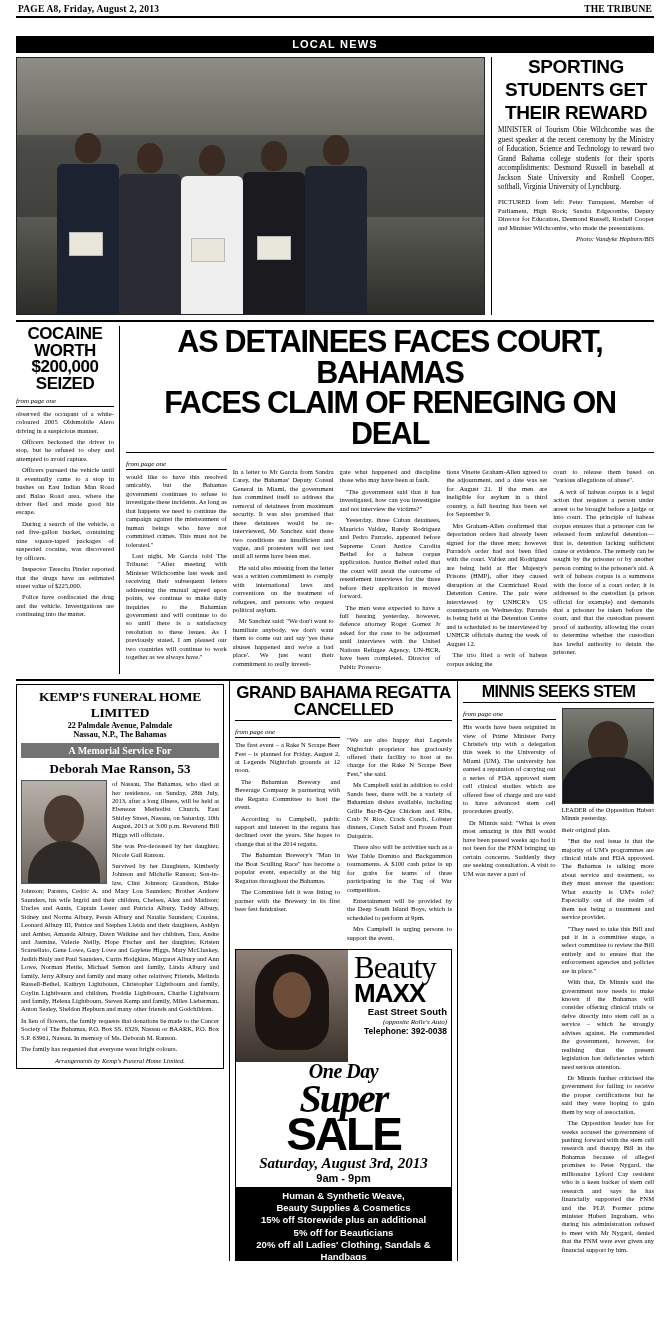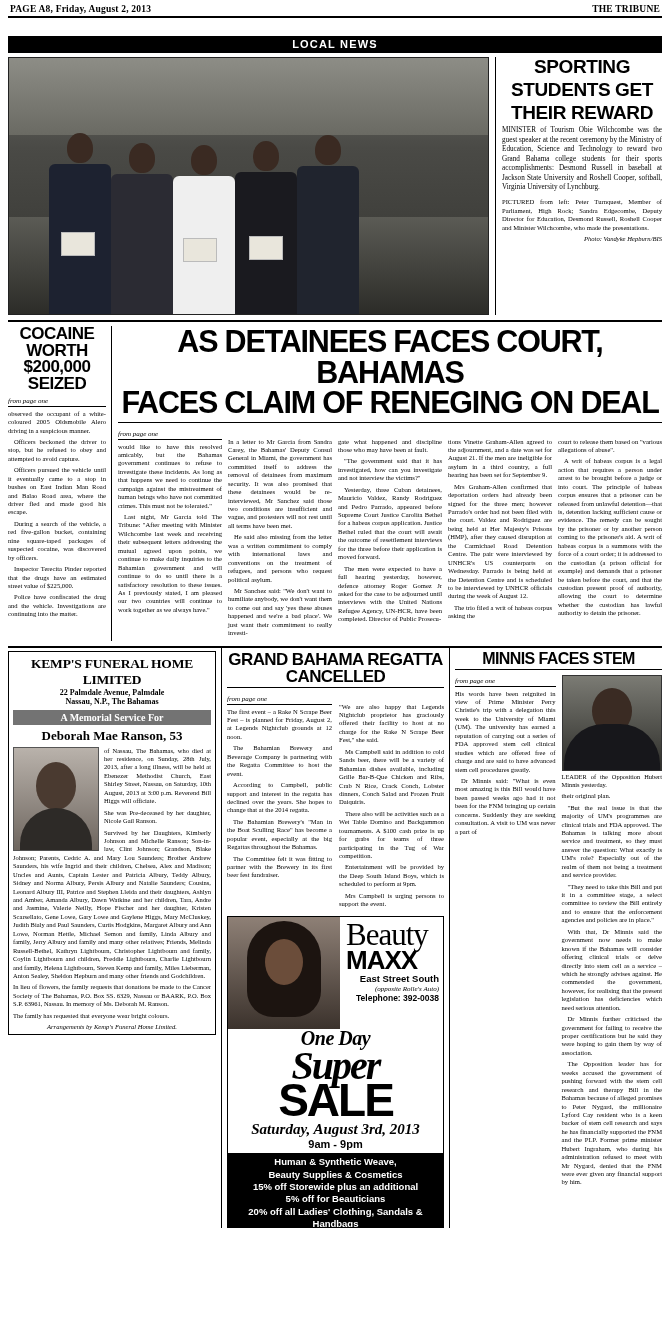--- a/index.html
+++ b/index.html
@@ -4,21 +4,21 @@
 <style>
   * { box-sizing: border-box; }
   html, body { margin:0; padding:0; }
   body {
     width:670px; height:1317px;
     background:#ffffff;
     font-family:"Liberation Serif", serif;
     color:#000;
     overflow:hidden;
   }
-  .page { width:670px; height:969px; position:relative; padding:4px 8px; }
+  .page { width:670px; height:969px; position:relative; padding:4px 16px; }
 
   
   .masthead {
     display:flex; justify-content:space-between; align-items:baseline;
     font-size:9.5px; font-weight:bold; letter-spacing:.2px;
     padding:0 2px 2px 2px;
   }
   .rule-thick { border-top:2px solid #000; }
   .rule-thin { border-top:1px solid #000; }
 
@@ -351,21 +351,21 @@
           <div>Beauty Supplies &amp; Cosmetics</div>
           <div>15% off Storewide plus an additional</div>
           <div>5% off for Beauticians</div>
           <div>20% off all Ladies' Clothing, Sandals &amp; Handbags</div>
 
         </div>
       </div>
     </div>
 
     <div class="b2-right">
-      <div class="sec-head small">MINNIS FACES STEM</div>
+      <div class="sec-head small">MINNIS SEEKS STEM</div>
       <div class="rule-thin"></div>
       <div class="news-cols" style="gap:6px;">
         <div class="news-col">
           <div class="frompage">from page one</div>
           <div class="col-text">
             <p class="first">His words have been reignited in view of Prime Minister Perry Christie's trip with a delegation this week to the University of Miami (UM). The university has earned a reputation of carrying out a series of FDA approved stem cell clinical studies which are offered free of charge and are said to have advanced stem cell procedures greatly.</p>
             <p>Dr Minnis said: "What is even most amazing is this Bill would have been passed weeks ago had it not been for the FNM bringing up certain concerns. Suddenly they are seeking consultation. A visit to UM was never a part of</p>
           </div>
         </div>
         <div class="news-col">

